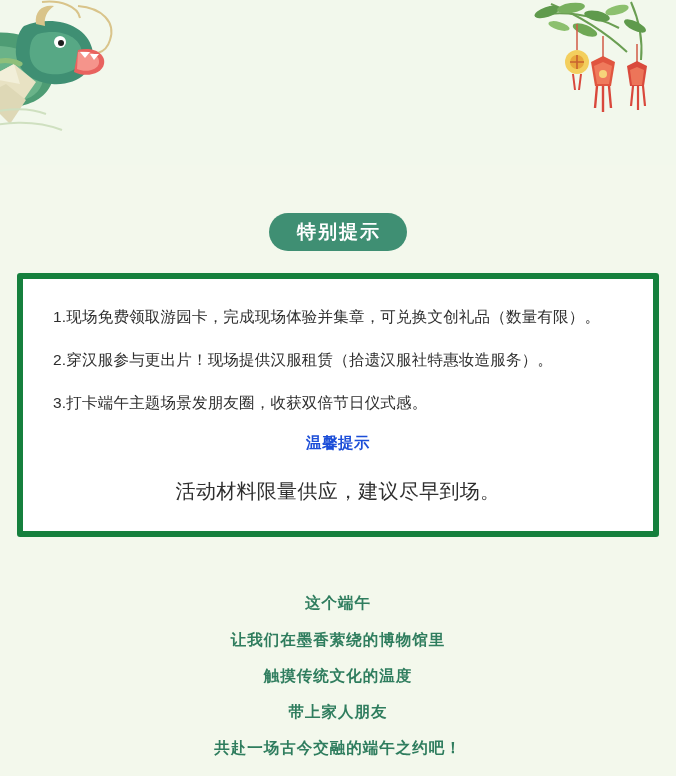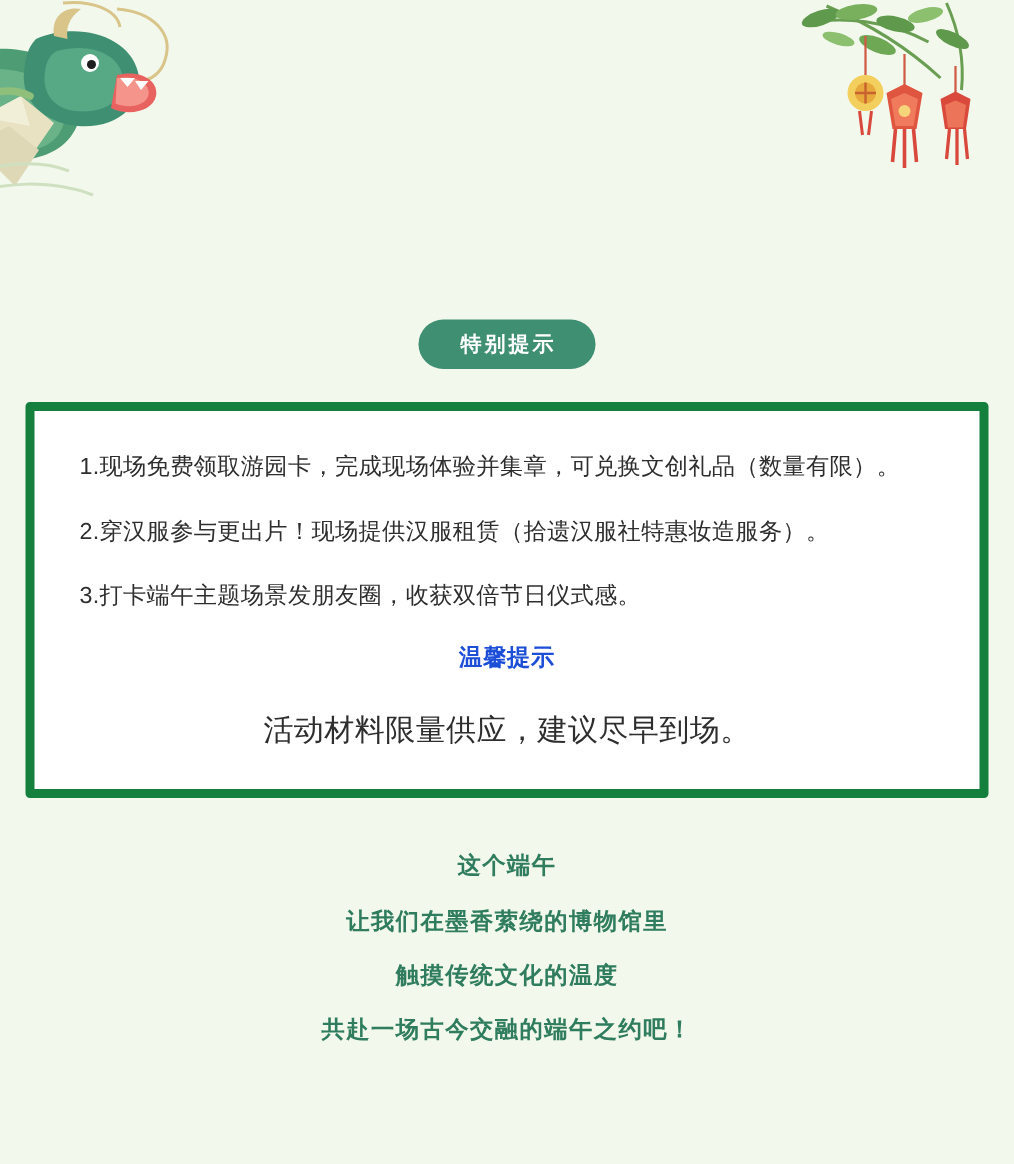--- a/index.html
+++ b/index.html
@@ -44,21 +44,21 @@
 
   
   .pill-wrap {
     margin-top: 48px;
     text-align: center;
   }
   .pill {
     display: inline-block;
     background: #3f8f73;
     color: #ffffff;
-    font-size: 14px;
+    font-size: 19px;
     font-weight: bold;
     letter-spacing: 2px;
     padding: 9px 26px 10px 28px;
     border-radius: 20px;
     line-height: 1;
   }
 
   
   .card {
     margin: 22px 17px 0 17px;
@@ -89,21 +89,21 @@
   .warm-text {
     text-align: center;
     color: #2e2e2e;
     font-size: 20px;
     margin: 0;
     letter-spacing: 0.3px;
   }
 
   
   .closing {
-    margin-top: 36px;
+    margin-top: 56px;
     text-align: center;
   }
   .closing p {
     color: #2f7d5e;
     font-size: 15.5px;
     font-weight: bold;
     margin: 0 0 16px 0;
     letter-spacing: 1px;
     line-height: 1.3;
   }
@@ -195,14 +195,15 @@
   <p class="card-item">2.穿汉服参与更出片！现场提供汉服租赁（拾遗汉服社特惠妆造服务）。</p>
   <p class="card-item">3.打卡端午主题场景发朋友圈，收获双倍节日仪式感。</p>
   <p class="warm-title">温馨提示</p>
   <p class="warm-text">活动材料限量供应，建议尽早到场。</p>
 </div>
 
 <div class="closing">
   <p>这个端午</p>
   <p>让我们在墨香萦绕的博物馆里</p>
   <p>触摸传统文化的温度</p>
+  <p>带上家人朋友</p>
   <p>共赴一场古今交融的端午之约吧！</p>
 </div>
 
 </body></html>

